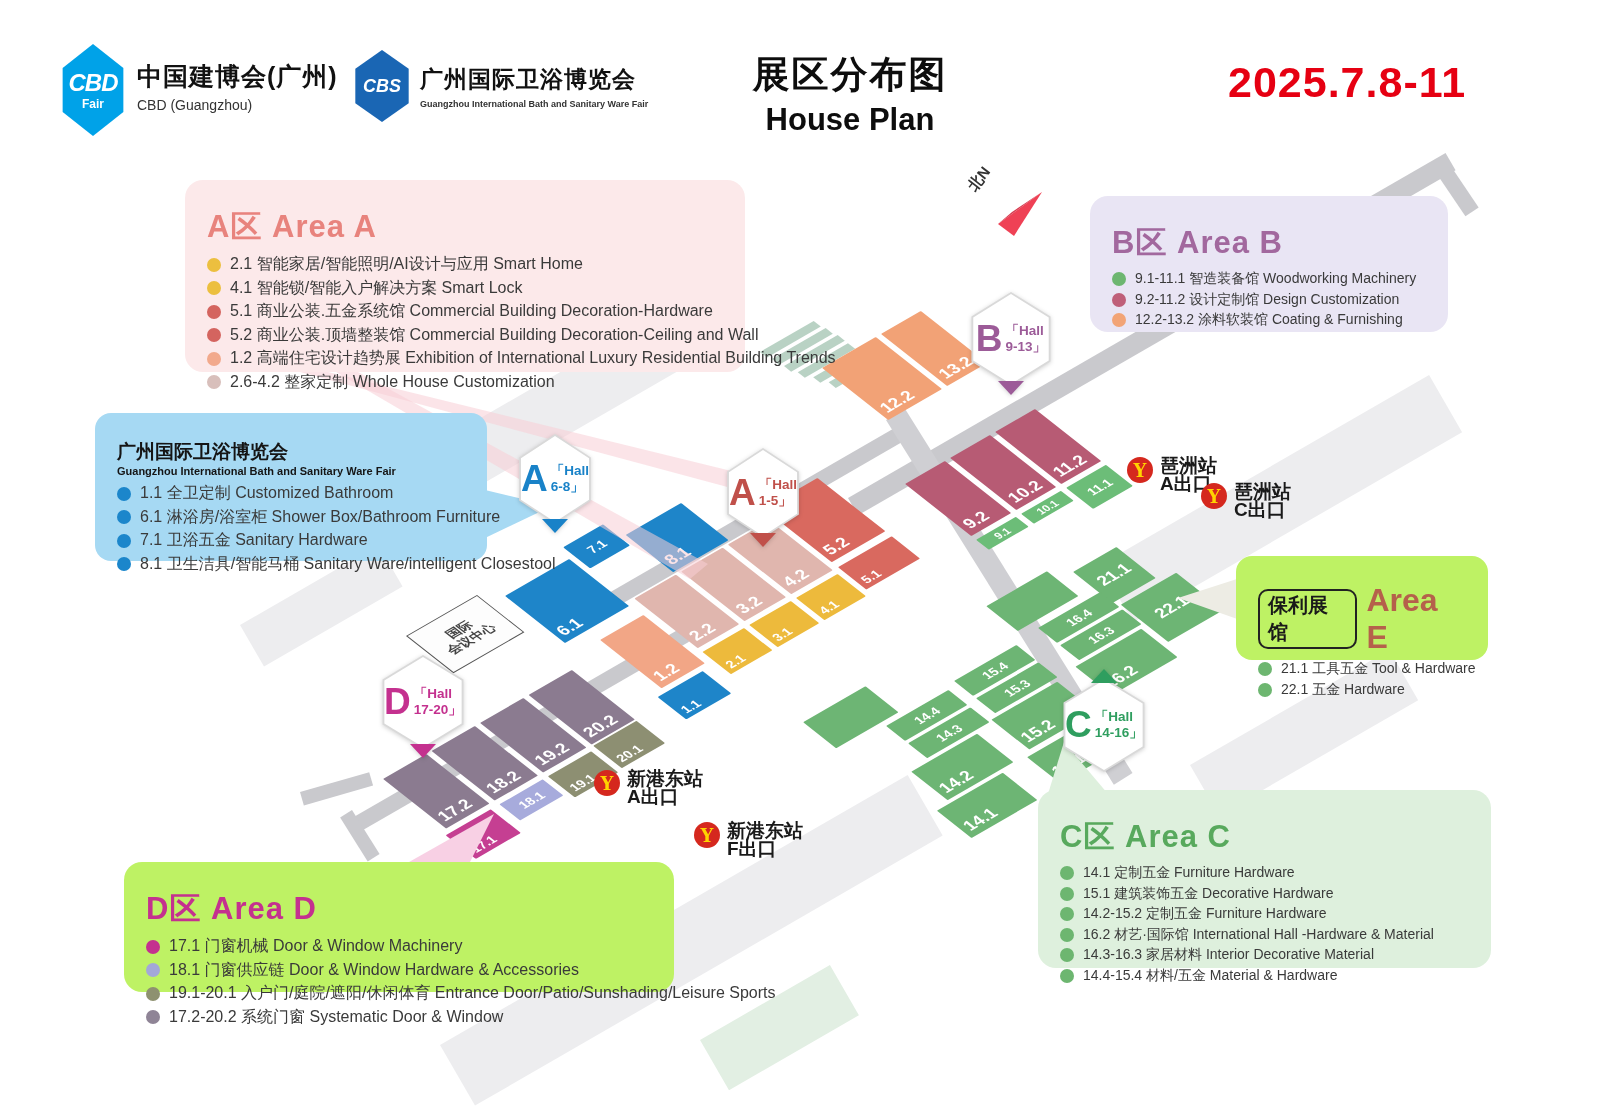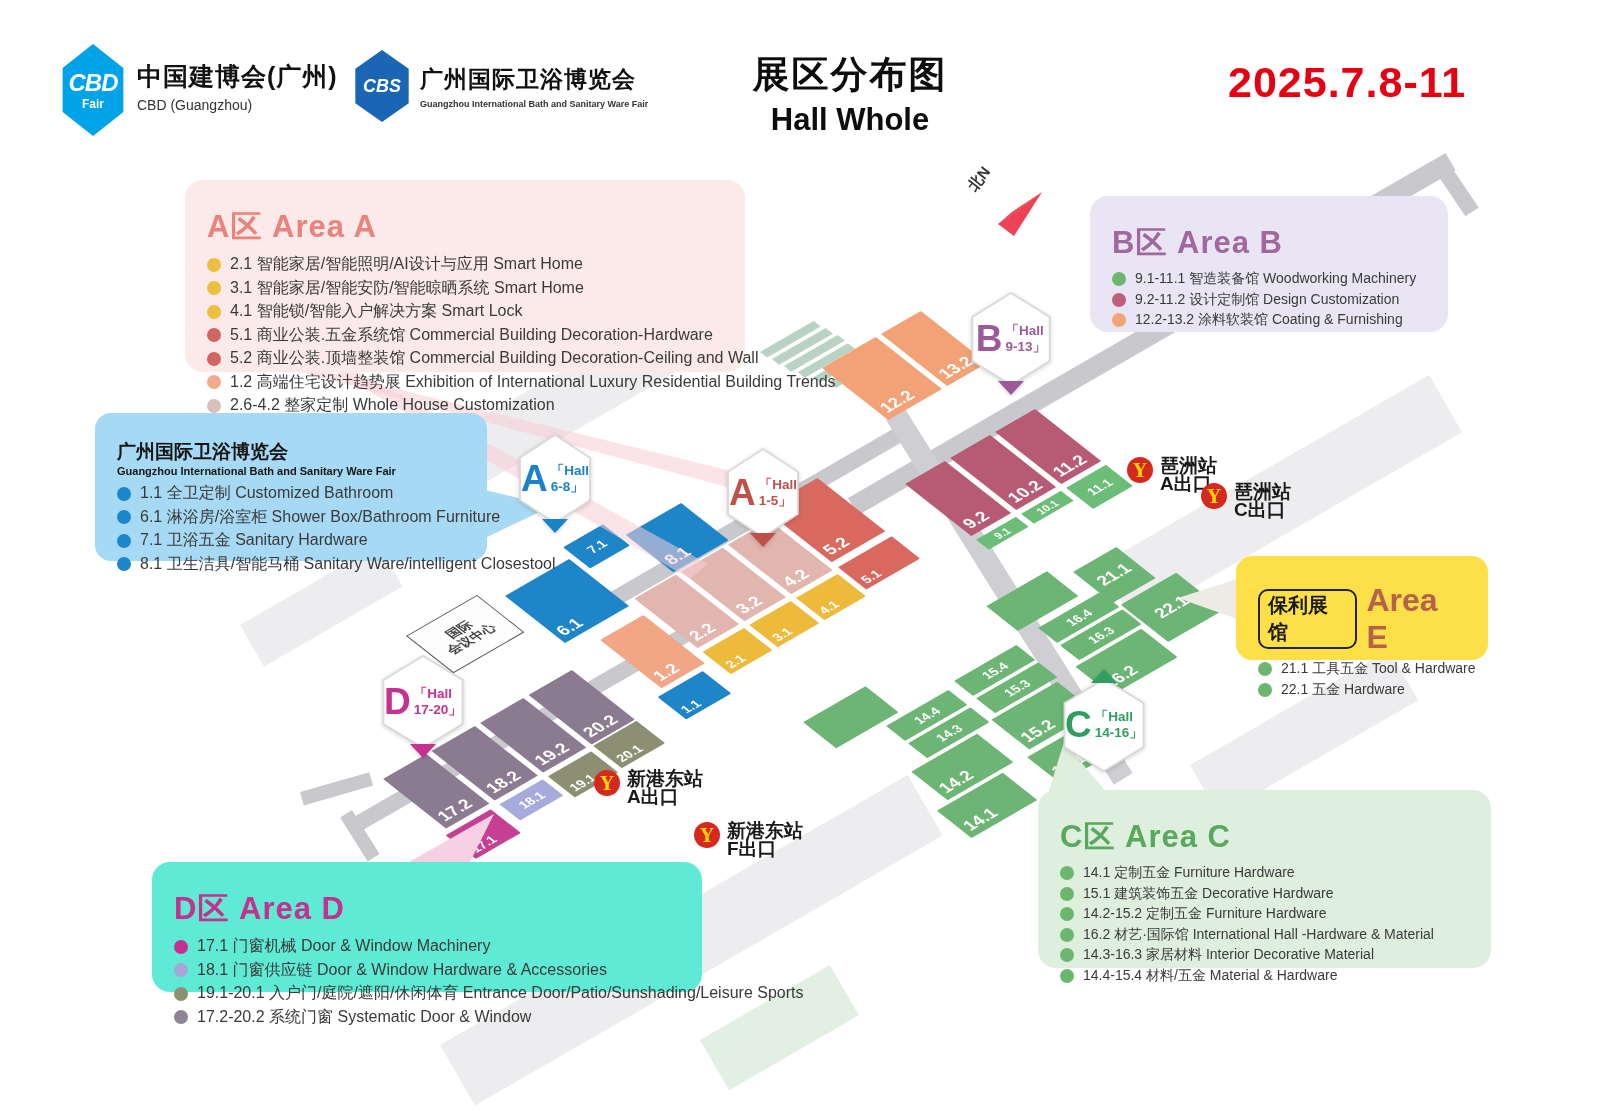--- a/index.html
+++ b/index.html
@@ -28,27 +28,27 @@
 .lg-dot{width:14px;height:14px;border-radius:50%;margin-right:9px;flex-shrink:0}
 .lg-text{font-size:16px;color:#3a3a3a}
 .box-a{left:185px;top:180px;width:560px;height:192px;background:#fce9ea}
 .box-a .lg-title{color:#e8837d}
 .box-bath{left:95px;top:413px;width:392px;height:148px;background:#a6d9f3;border-radius:16px}
 .bath-title{font-size:19px;font-weight:bold;color:#151515;margin-top:4px}
 .bath-sub{font-size:11px;font-weight:bold;color:#151515;margin-bottom:6px}
 .box-b{left:1090px;top:196px;width:358px;height:136px;background:#e9e5f4}
 .box-b .lg-title{color:#a2689e}
 .box-b .lg-text,.box-c .lg-text,.box-e .lg-text{font-size:14px}
-.box-e{left:1236px;top:556px;width:252px;height:104px;background:#fde047;border-radius:16px}
+.box-e{left:1236px;top:556px;width:252px;height:104px;background:#bef264;border-radius:16px}
 .e-head{display:flex;align-items:center;gap:10px;margin:4px 0 4px 0}
 .e-cn{font-size:20px;font-weight:bold;color:#1a1a1a;border:2.5px solid #222;border-radius:10px;padding:1px 8px}
 .e-en{font-size:32px;font-weight:bold;color:#b5614b}
 .box-c{left:1038px;top:790px;width:453px;height:178px;background:#def0dd}
 .box-c .lg-title{color:#58a95d}
-.box-d{left:152px;top:862px;width:550px;height:130px;background:#5eead4}
+.box-d{left:124px;top:862px;width:550px;height:130px;background:#bef264}
 .box-d .lg-title{color:#c4318f}
 
 .iso{position:absolute;width:0;height:0;transform-origin:0 0;
   transform:matrix(0.866,-0.5,0.79,0.62,0,0);z-index:10}
 .hall{position:absolute;display:flex;align-items:flex-end;justify-content:flex-start;
   padding:2px 5px;box-sizing:border-box;color:#fff;font-weight:bold;font-size:17px;border-radius:1px}
 .hall.s{font-size:13px}
 .hall.xs{font-size:11px;padding:0 3px}
 .hall.cen{align-items:center;justify-content:center;padding:0}
 .c-blue{background:#1e85c9}.c-yellow{background:#edba3c}.c-red{background:#d9695f}
@@ -111,21 +111,21 @@
   </div>
   <div class="hexlogo cbs-logo">
     <span class="big">CBS</span>
   </div>
   <div class="h-block" style="left:420px;top:64px">
     <div class="h-title-zh" style="font-size:23px">广州国际卫浴博览会</div>
     <div class="cbs-sub">Guangzhou International Bath and Sanitary Ware Fair</div>
   </div>
   <div class="h-block main-title">
     <div class="zh">展区分布图</div>
-    <div class="en">Hall Whole</div>
+    <div class="en">House Plan</div>
   </div>
   <div class="h-block date">2025.7.8-11</div>
 
   <div class="iso" style="left:600px;top:640px">
     <div class="hall c-salmon" style="left:0;top:0;width:50px;height:78px">1.2</div>
     <div class="hall c-blue s" style="left:-10px;top:84px;width:52px;height:36px">1.1</div>
     <div class="hall c-pale" style="left:58px;top:-20px;width:48px;height:80px">2.2</div>
     <div class="hall c-pale" style="left:112px;top:-20px;width:48px;height:80px">3.2</div>
     <div class="hall c-pale" style="left:166px;top:-20px;width:48px;height:80px">4.2</div>
     <div class="hall c-yellow s" style="left:58px;top:66px;width:48px;height:36px">2.1</div>
@@ -313,24 +313,20 @@
 
   <div class="lg-box box-a">
     <div class="lg-title">A区 Area A</div>
     <div>
         <div class="lg-item">
           <span class="lg-dot" style="background: rgb(236, 191, 63);"></span>
           <span class="lg-text">2.1 智能家居/智能照明/AI设计与应用 Smart Home</span>
         </div>
         <div class="lg-item">
           <span class="lg-dot" style="background: rgb(236, 191, 63);"></span>
-          <span class="lg-text">3.1 智能家居/智能安防/智能晾晒系统 Smart Home</span>
-        </div>
-        <div class="lg-item">
-          <span class="lg-dot" style="background: rgb(236, 191, 63);"></span>
           <span class="lg-text">4.1 智能锁/智能入户解决方案 Smart Lock</span>
         </div>
         <div class="lg-item">
           <span class="lg-dot" style="background: rgb(212, 100, 95);"></span>
           <span class="lg-text">5.1 商业公装.五金系统馆 Commercial Building Decoration-Hardware</span>
         </div>
         <div class="lg-item">
           <span class="lg-dot" style="background: rgb(212, 100, 95);"></span>
           <span class="lg-text">5.2 商业公装.顶墙整装馆 Commercial Building Decoration-Ceiling and Wall</span>
         </div>

